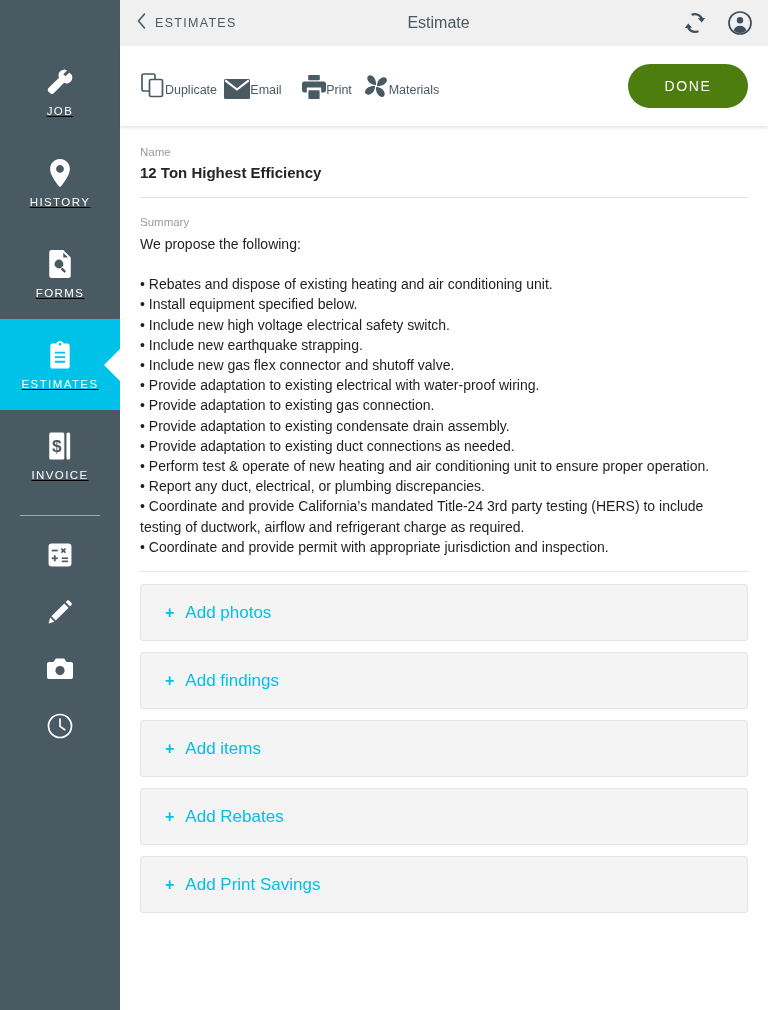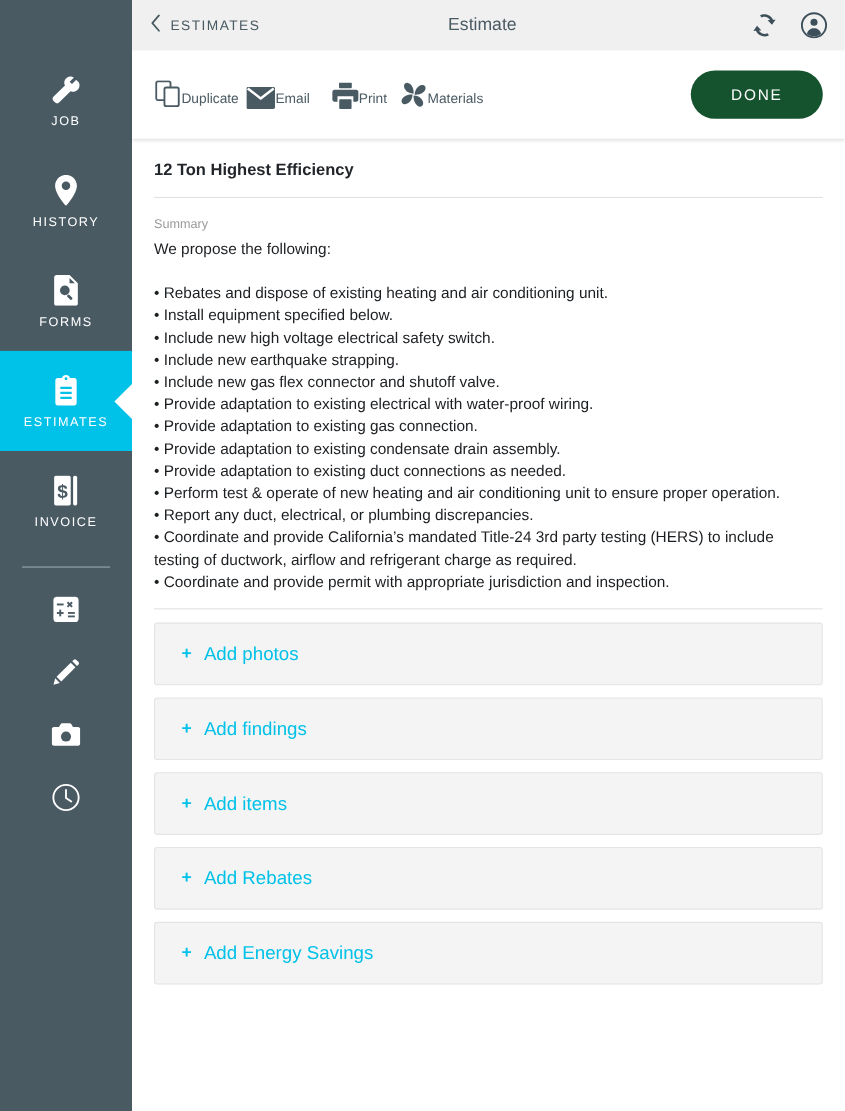--- a/index.html
+++ b/index.html
@@ -13,20 +13,21 @@
 
   
   .sidebar {
     width: 120px; height: 1010px;
     background: #4a5a63;
     flex: 0 0 120px;
     display: flex; flex-direction: column;
     align-items: center;
     position: relative;
     overflow: hidden;
+    text-decoration: underline;
   }
   .nav-item {
     width: 120px;
     height: 91px;
     display: flex; flex-direction: column;
     align-items: center; justify-content: center;
     position: relative;
     cursor: pointer;
   }
   .nav-item .nav-icon {
@@ -116,21 +117,21 @@
     width: 74px; cursor: pointer;
     color: #4a5a63;
   }
   .tool-btn .tb-icon { height: 26px; display: flex; align-items: flex-end; }
   .tool-btn .tb-label {
     margin-top: 8px; font-size: 12.5px; color: #4a5a63;
   }
   .done-btn {
     margin-left: auto;
     width: 120px; height: 44px;
-    background: #14532d;
+    background: #4d7c0f;
     border-radius: 22px;
     display: flex; align-items: center; justify-content: center;
     color: #ffffff; font-size: 14px; letter-spacing: 1.6px;
     font-weight: 500; cursor: pointer; border: none;
     font-family: "Liberation Sans", sans-serif;
   }
 
   
   .content {
     flex: 1 1 auto;
@@ -358,20 +359,21 @@
         </span>
         <span class="tb-label">Materials</span>
       </div>
 
       <button class="done-btn">DONE</button>
     </div>
 
     <div class="content">
 
       <div class="field-block">
+        <div class="field-label">Name</div>
         <div class="field-value-strong">12 Ton Highest Efficiency</div>
       </div>
       <div class="hr"></div>
 
       <div class="summary-block">
         <div class="field-label">Summary</div>
         <div class="summary-body">
           <span class="lead">We propose the following:</span>
           <span class="bul">• Rebates and dispose of existing heating and air conditioning unit.</span>
           <span class="bul">• Install equipment specified below.</span>
@@ -402,19 +404,19 @@
         <div class="add-card">
           <span class="plus">+</span>
           <span class="add-label">Add items</span>
         </div>
         <div class="add-card">
           <span class="plus">+</span>
           <span class="add-label">Add Rebates</span>
         </div>
         <div class="add-card">
           <span class="plus">+</span>
-          <span class="add-label">Add Energy Savings</span>
+          <span class="add-label">Add Print Savings</span>
         </div>
       </div>
 
     </div>
   </div>
 </div>
 
 </body></html>

